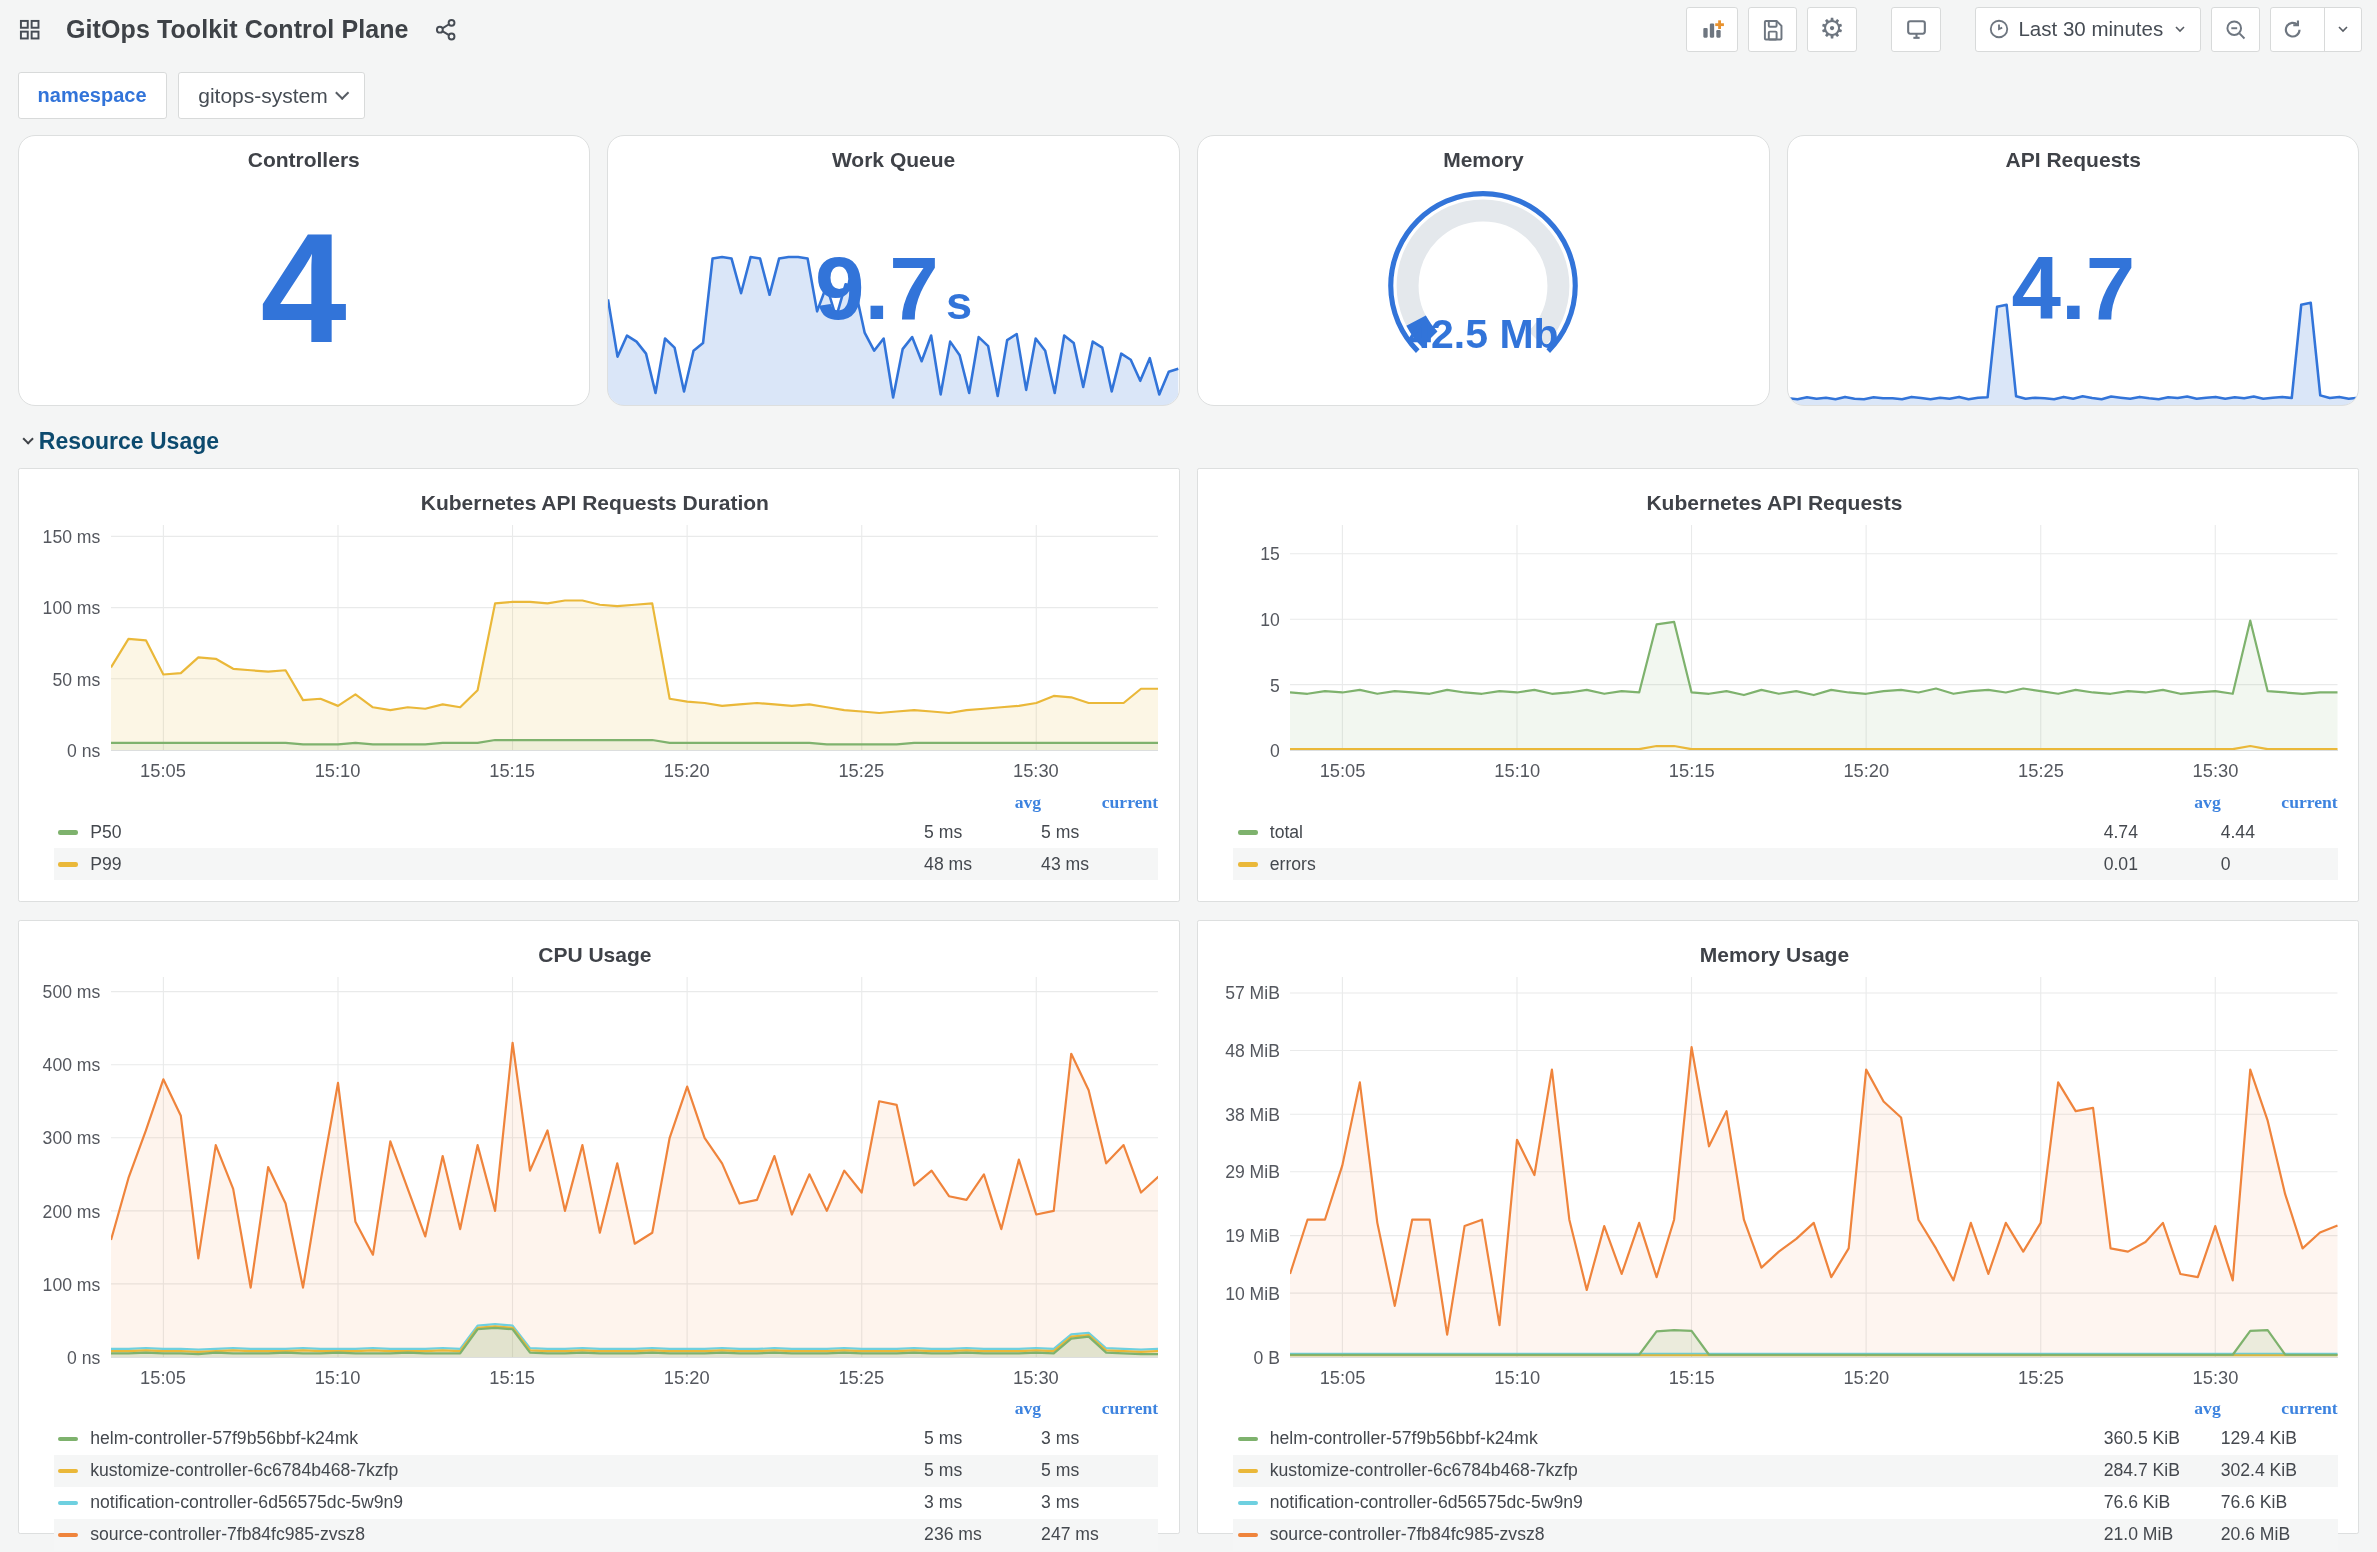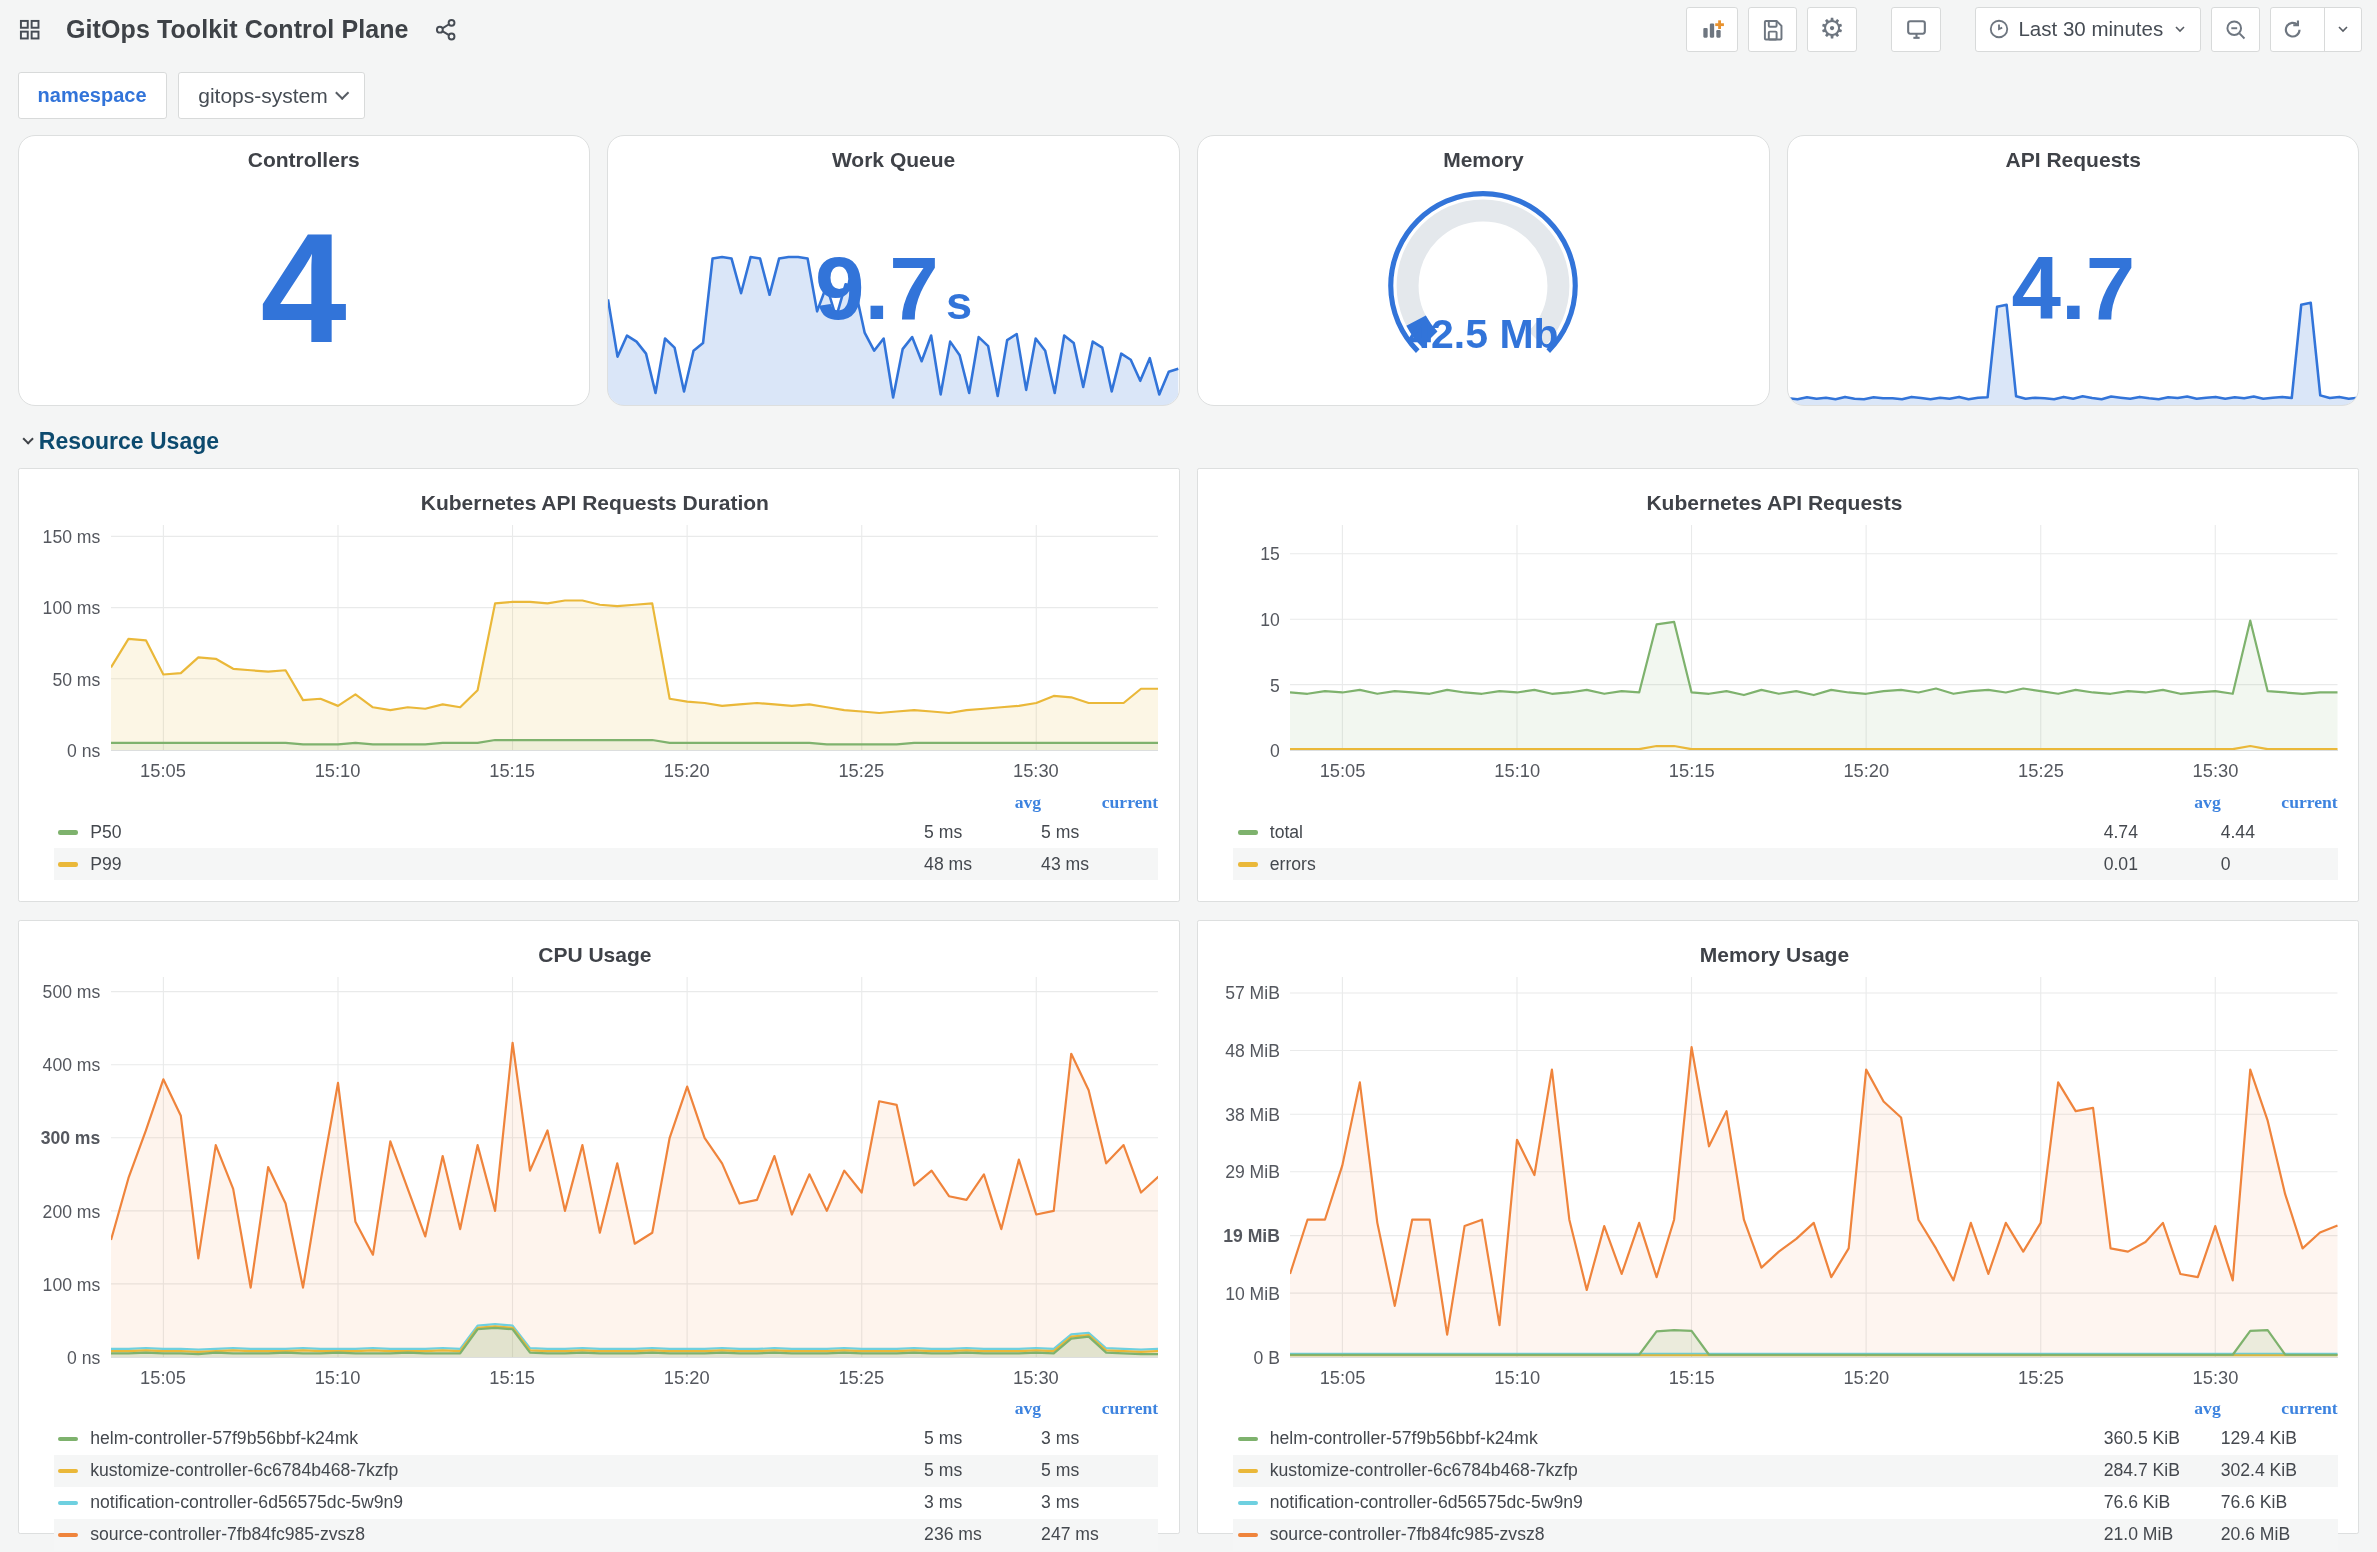--- a/index.html
+++ b/index.html
@@ -308,21 +308,21 @@
         </div>
       </div>
   </div>
   <div class="panel chart-panel row2">
     <div class="panel-title">CPU Usage</div>
     <div class="chart-body">
         <div class="yaxis">
           <span class="ylab" style="bottom: 0%;">0 ns</span>
           <span class="ylab" style="bottom: 19.2308%;">100 ms</span>
           <span class="ylab" style="bottom: 38.4615%;">200 ms</span>
-          <span class="ylab" style="bottom: 57.6923%; font-weight: bold;">300 ms</span>
+          <span class="ylab" style="bottom: 57.6923%;">300 ms</span>
           <span class="ylab" style="bottom: 76.9231%;">400 ms</span>
           <span class="ylab" style="bottom: 96.1538%;">500 ms</span>
         </div>
         <div class="plot">
           <svg preserveAspectRatio="none" viewBox="0 0 1431 519">
             <line x1="0" y1="419.1923076923077" x2="1431" y2="419.1923076923077" stroke="#E9EAEA" stroke-width="1.5"></line>
             <line x1="0" y1="319.38461538461536" x2="1431" y2="319.38461538461536" stroke="#E9EAEA" stroke-width="1.5"></line>
             <line x1="0" y1="219.5769230769231" x2="1431" y2="219.5769230769231" stroke="#E9EAEA" stroke-width="1.5"></line>
             <line x1="0" y1="119.76923076923077" x2="1431" y2="119.76923076923077" stroke="#E9EAEA" stroke-width="1.5"></line>
             <line x1="0" y1="19.961538461538453" x2="1431" y2="19.961538461538453" stroke="#E9EAEA" stroke-width="1.5"></line>
@@ -381,21 +381,21 @@
           <span class="lg-val">247 ms</span>
         </div>
       </div>
   </div>
   <div class="panel chart-panel row2">
     <div class="panel-title">Memory Usage</div>
     <div class="chart-body">
         <div class="yaxis">
           <span class="ylab" style="bottom: 0%;">0 B</span>
           <span class="ylab" style="bottom: 16.8067%;">10 MiB</span>
-          <span class="ylab" style="bottom: 31.9328%; font-weight: bold;">19 MiB</span>
+          <span class="ylab" style="bottom: 31.9328%;">19 MiB</span>
           <span class="ylab" style="bottom: 48.7395%;">29 MiB</span>
           <span class="ylab" style="bottom: 63.8655%;">38 MiB</span>
           <span class="ylab" style="bottom: 80.6723%;">48 MiB</span>
           <span class="ylab" style="bottom: 95.7983%;">57 MiB</span>
         </div>
         <div class="plot">
           <svg preserveAspectRatio="none" viewBox="0 0 1431 519">
             <line x1="0" y1="431.7731092436975" x2="1431" y2="431.7731092436975" stroke="#E9EAEA" stroke-width="1.5"></line>
             <line x1="0" y1="353.2689075630252" x2="1431" y2="353.2689075630252" stroke="#E9EAEA" stroke-width="1.5"></line>
             <line x1="0" y1="266.0420168067227" x2="1431" y2="266.0420168067227" stroke="#E9EAEA" stroke-width="1.5"></line>

